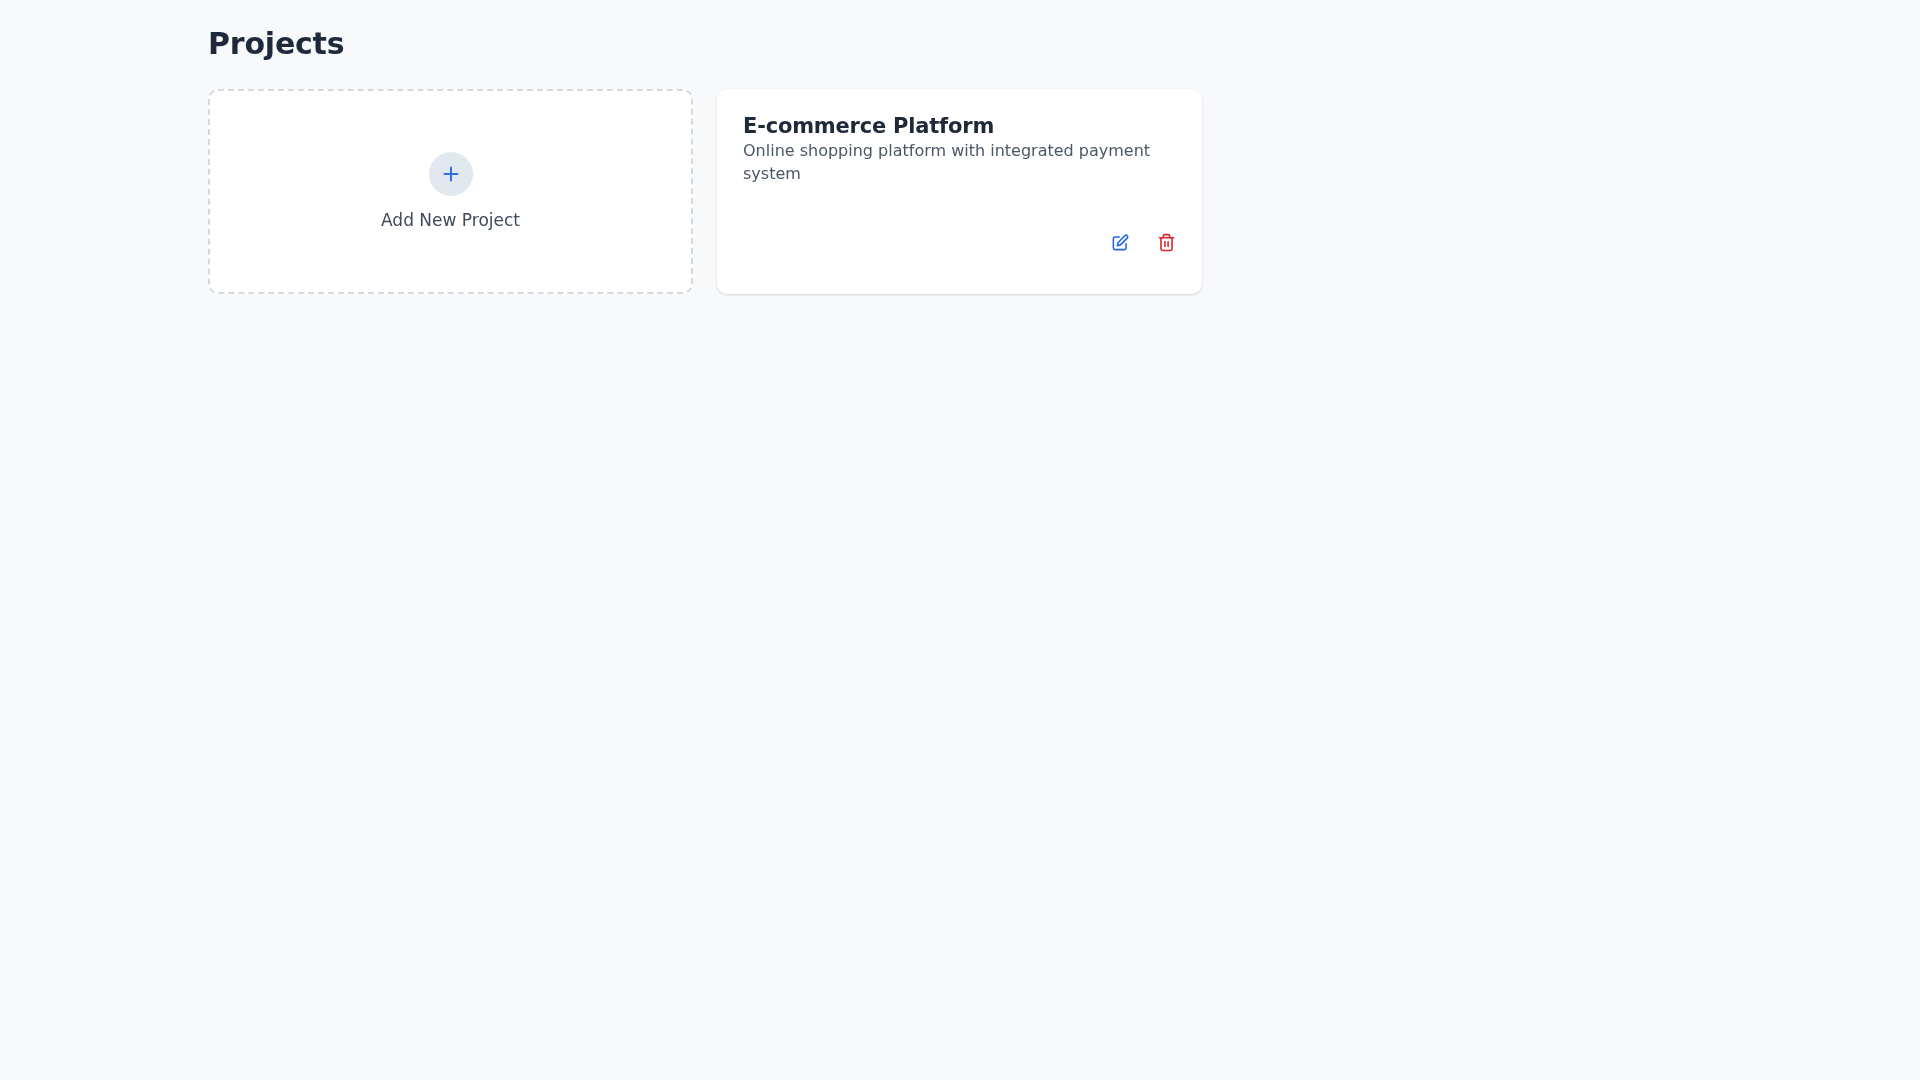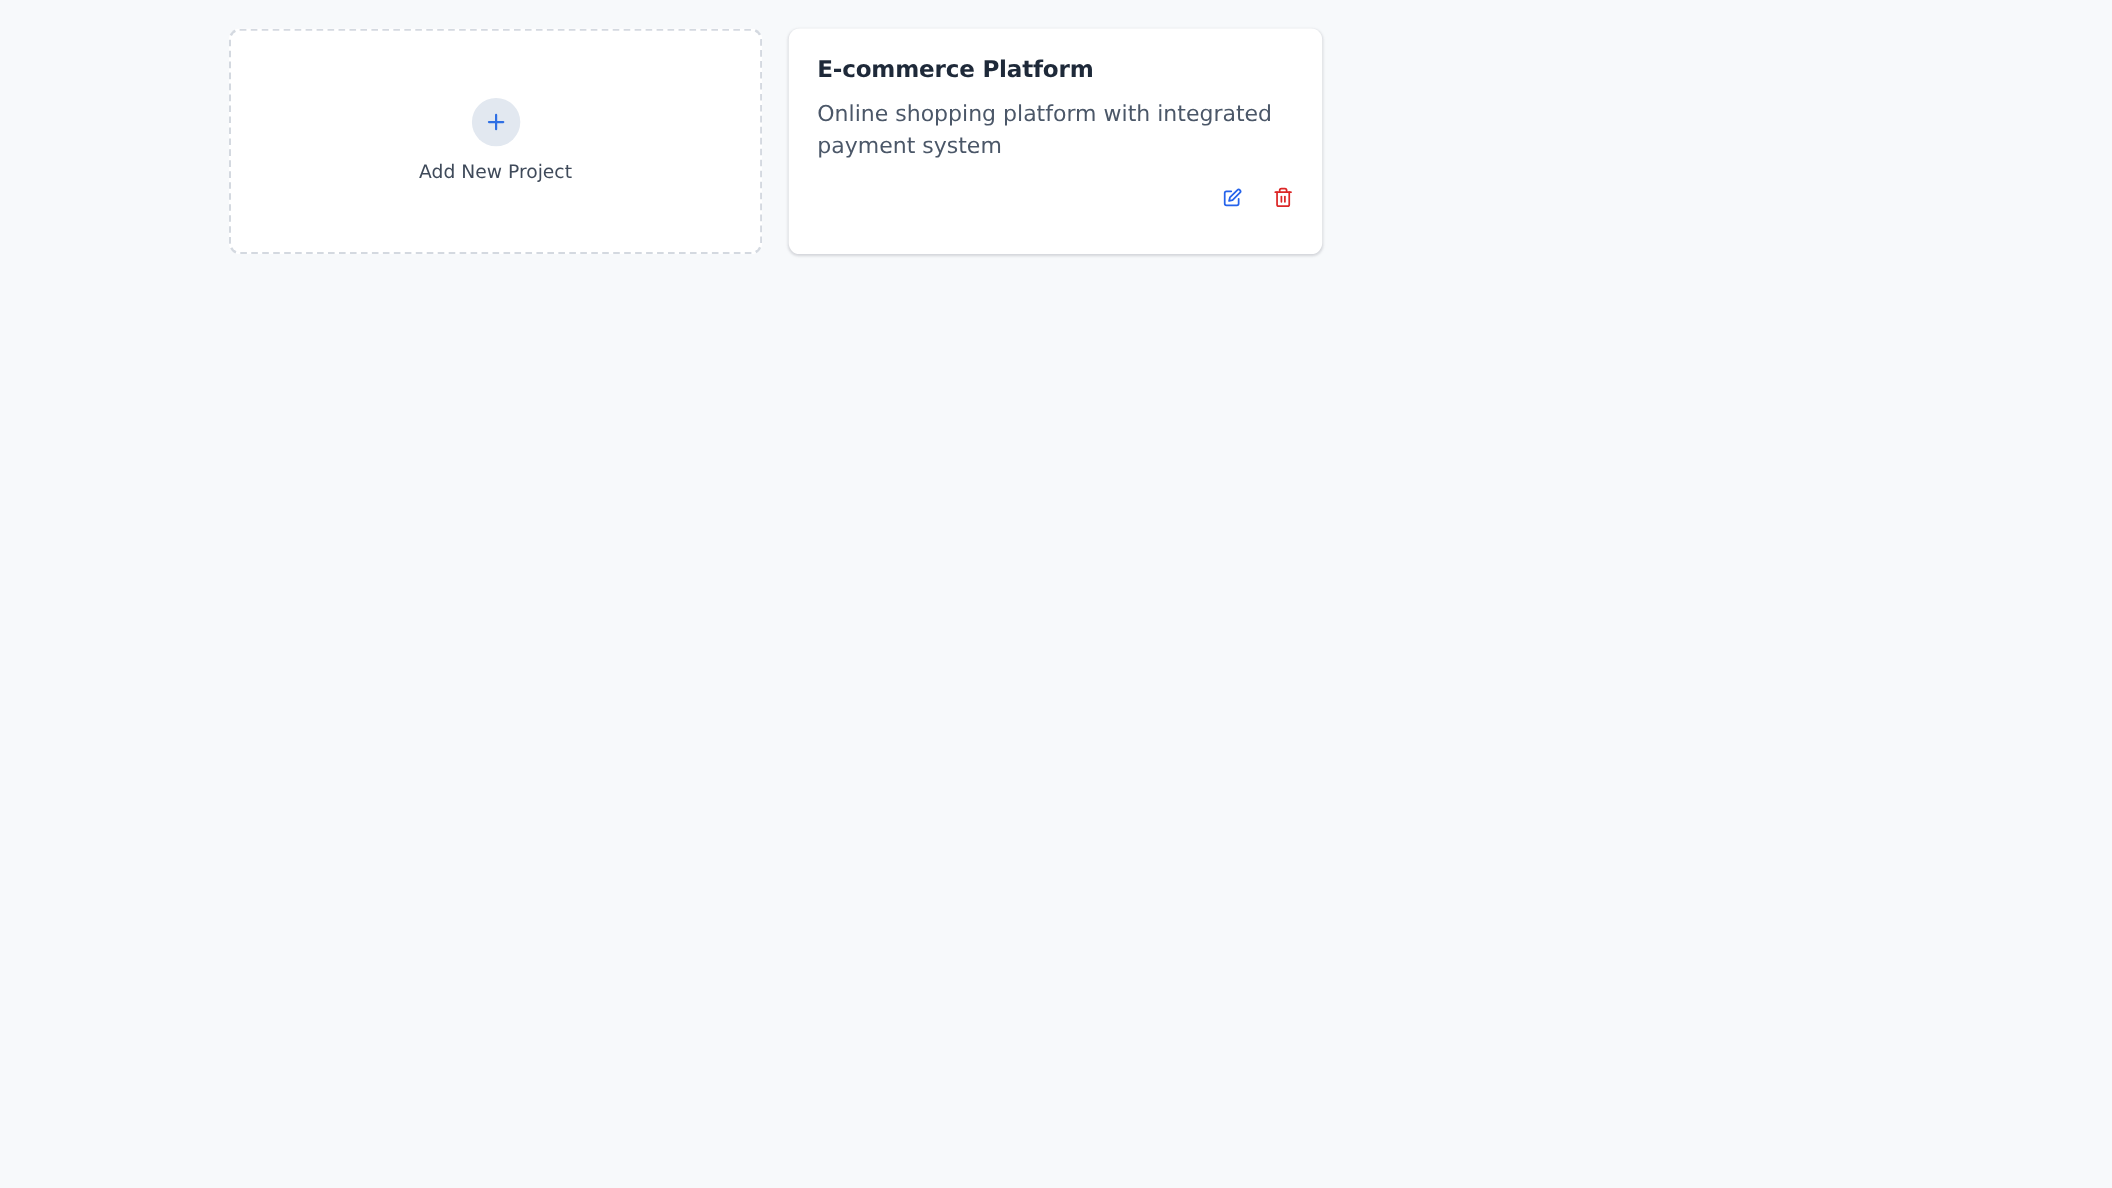--- a/index.html
+++ b/index.html
@@ -83,25 +83,24 @@
     display: flex;
     flex-direction: column;
   }
 
   .project-title {
     font-size: 21px;
     font-weight: bold;
     color: #1e2939;
     letter-spacing: -0.2px;
     line-height: 1.25;
-    margin-bottom: 13px;
   }
 
   .project-desc {
-    font-size: 20px;
+    font-size: 16px;
     color: #4b5768;
     line-height: 1.45;
     max-width: 415px;
   }
 
   .card-actions {
     margin-top: auto;
     display: flex;
     flex-direction: row;
     justify-content: flex-end;
@@ -121,20 +120,21 @@
     line-height: 0;
   }
 
   .icon-btn svg { display: block; }
 </style>
 </head>
 <body>
 
 <div class="page">
 
+  <h1 class="page-title">Projects</h1>
 
   <div class="cards-row">
 
     <div class="add-card">
       <div class="plus-circle">
         <span>
           <svg width="20" height="20" viewBox="0 0 20 20" fill="none" stroke="#2f6fe4" stroke-width="2" stroke-linecap="round">
             <line x1="10" y1="3.5" x2="10" y2="16.5"></line>
             <line x1="3.5" y1="10" x2="16.5" y2="10"></line>
           </svg>

